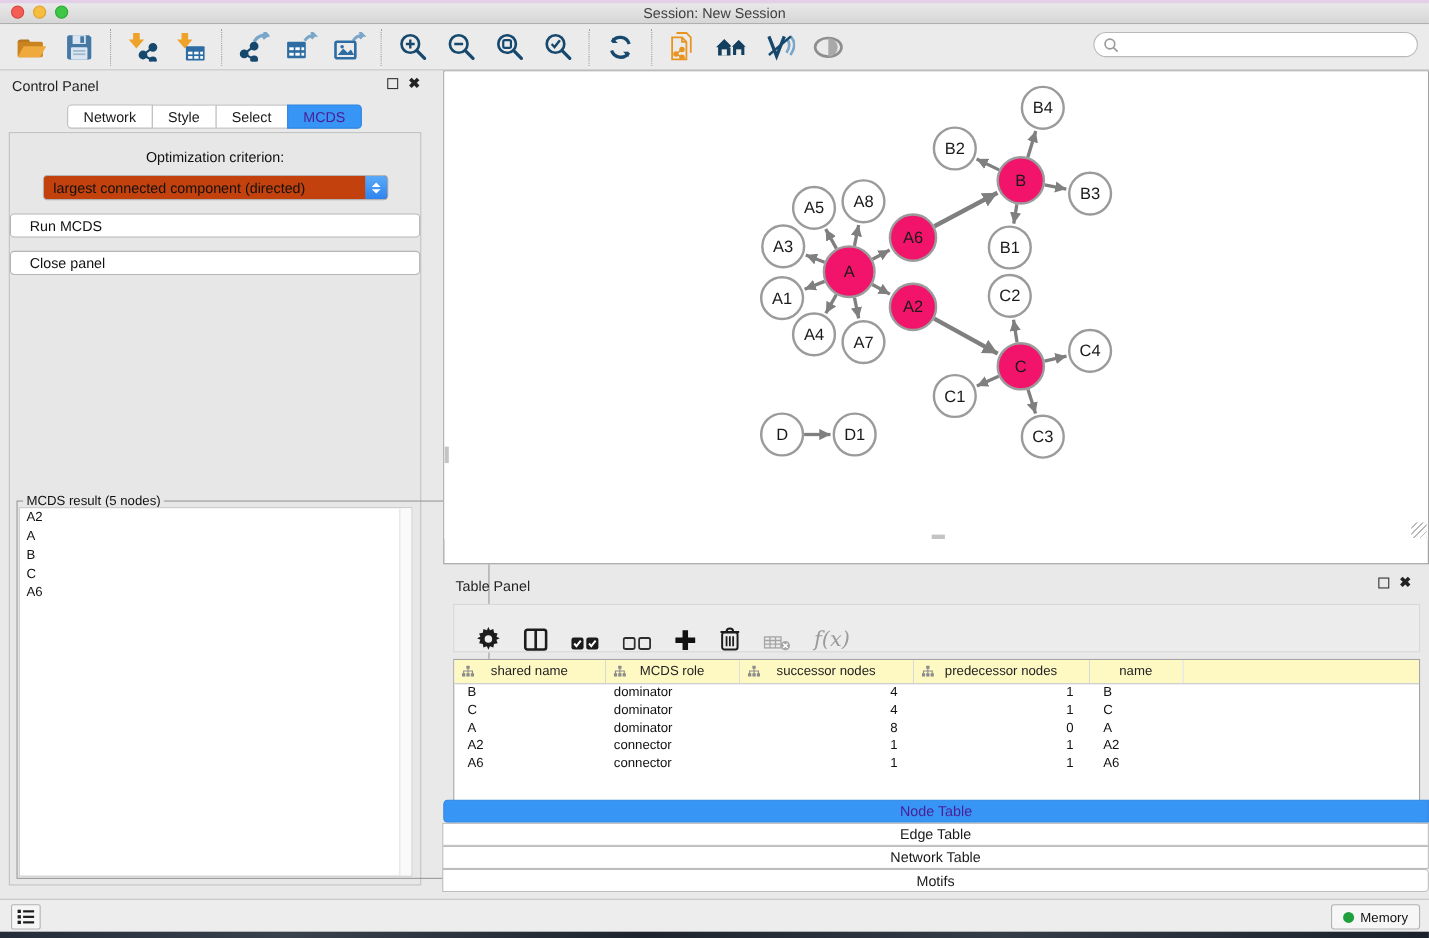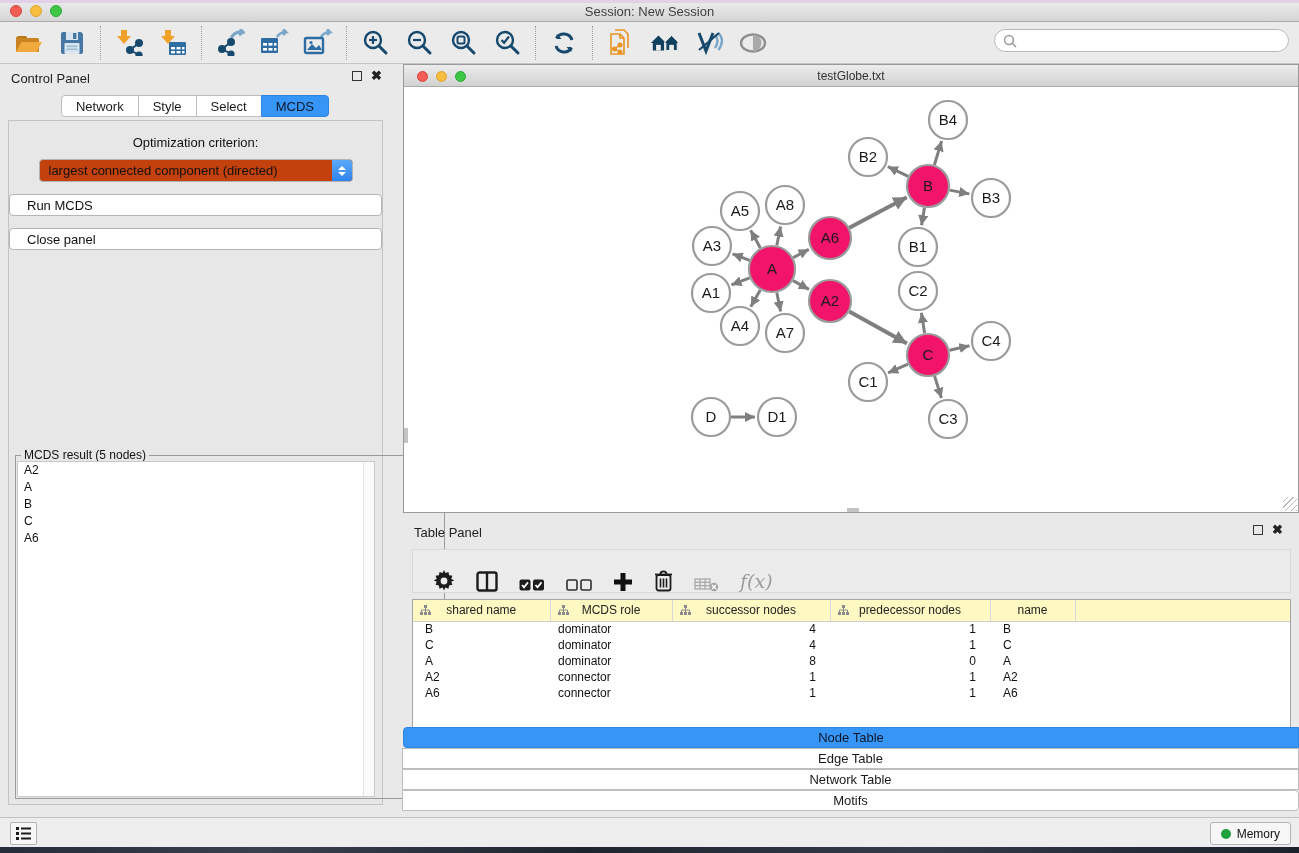--- a/index.html
+++ b/index.html
@@ -34,21 +34,21 @@
   .panel-head .ptitle { position:absolute; left:11px; top:7px; font-size:13px; color:#222;text-align:center; }
   .panel-head .pbtns { position:absolute; right:8px; top:7px; display:flex; gap:9px; align-items:center; }
   .float-btn { width:10px; height:10px; border:1.5px solid #333; display:inline-block; cursor:pointer; }
   .close-btn { font-size:13px; font-weight:bold; color:#222; cursor:pointer; line-height:10px; }
 
   .seg-tabs { display:flex; justify-content:center; margin-top:3px; }
   .seg { border:1px solid #bdbdbd; background:#fff; font-size:13px; color:#1a1a1a; height:22px;
     display:flex; align-items:center; justify-content:center; padding:0 14px; margin-left:-1px; cursor:pointer; }
   .seg:first-child { border-radius:4px 0 0 4px; margin-left:0; }
   .seg:last-child { border-radius:0 4px 4px 0; }
-  .seg.active { background:#3795f5; border-color:#2f86e0; color:#0f172a; }
+  .seg.active { background:#3795f5; border-color:#2f86e0; color:#4c1d95; }
 
   .cp-content { position:absolute; left:8px; top:56px; width:375px; height:685px;
     border:1px solid #c3c3c3; background:#e7e7e7; }
   .opt-label { text-align:center; margin-top:14px; font-size:13px; color:#111; }
   .dropdown { position:relative; margin:9px auto 0; width:314px; height:23px; background:#c2410c;
     border:1px solid #b3b3b3; border-radius:4px; display:flex; align-items:center; cursor:pointer; }
   .dropdown .dval { font-size:13px; color:#111; padding-left:9px; flex:1; white-space:nowrap; overflow:hidden; }
   .dropdown .stepper { width:20px; height:21px; background:linear-gradient(#5aa9f8,#2f84ee);
     border-radius:0 3px 3px 0; display:flex; flex-direction:column; align-items:center; justify-content:center; gap:2px; }
   .stepper .up, .stepper .down { width:0; height:0; border-left:4px solid transparent; border-right:4px solid transparent; }
@@ -341,28 +341,20 @@
           <div class="mcds-item">B</div>
           <div class="mcds-item">C</div>
           <div class="mcds-item">A6</div>
           <div class="mcds-scroll"></div>
       </div>
     </div>
   </div>
 </div>
 
 <div class="network-window">
-  <div class="nw-titlebar">
-    <div class="traffic inner">
-      <span class="dot red"></span>
-      <span class="dot yellow"></span>
-      <span class="dot green"></span>
-    </div>
-    <div class="wtitle">testGlobe.txt</div>
-  </div>
   <div class="nw-canvas">
     <svg id="graph-svg" width="894" height="425">
       <defs>
         <marker id="arrowhead" viewBox="0 0 10 10" refX="10" refY="5" markerWidth="3.4" markerHeight="3.4" orient="auto">
           <path d="M0,0 L10,5 L0,10 z" fill="#7f7f7f"></path>
         </marker>
       </defs>
     <line x1="356.406143770128" y1="160.98613558335694" x2="346.6277015440494" y2="143.26270904858947" stroke="#7f7f7f" stroke-width="3" marker-end="url(#arrowhead)"></line>
         <line x1="372.7774381829625" y1="158.48030433003072" x2="376.6206816656177" y2="139.55972103080518" stroke="#7f7f7f" stroke-width="3" marker-end="url(#arrowhead)"></line>
         <line x1="345.5900931847508" y1="173.40953572082114" x2="328.5424145806451" y2="166.87459225591394" stroke="#7f7f7f" stroke-width="3" marker-end="url(#arrowhead)"></line>

